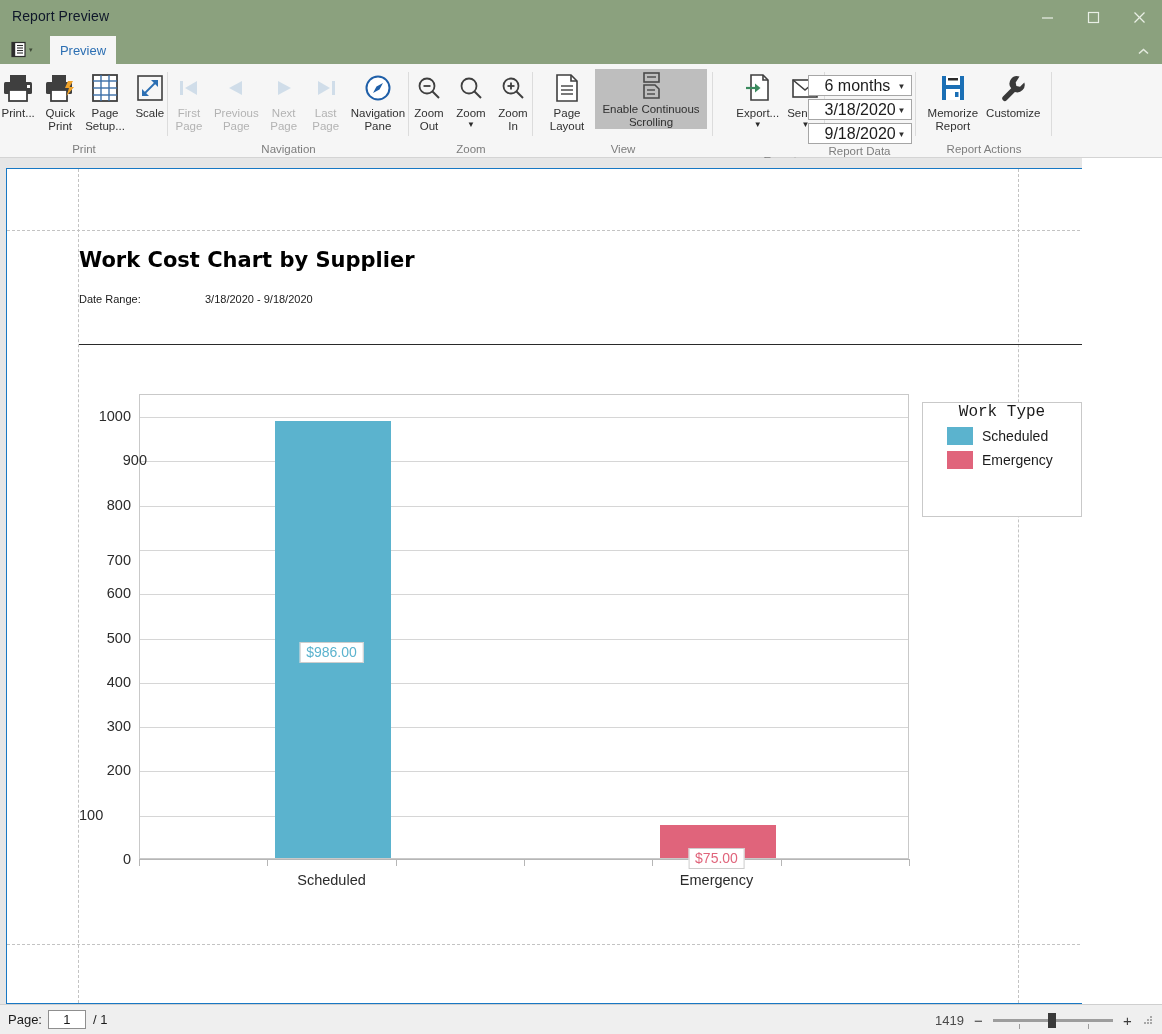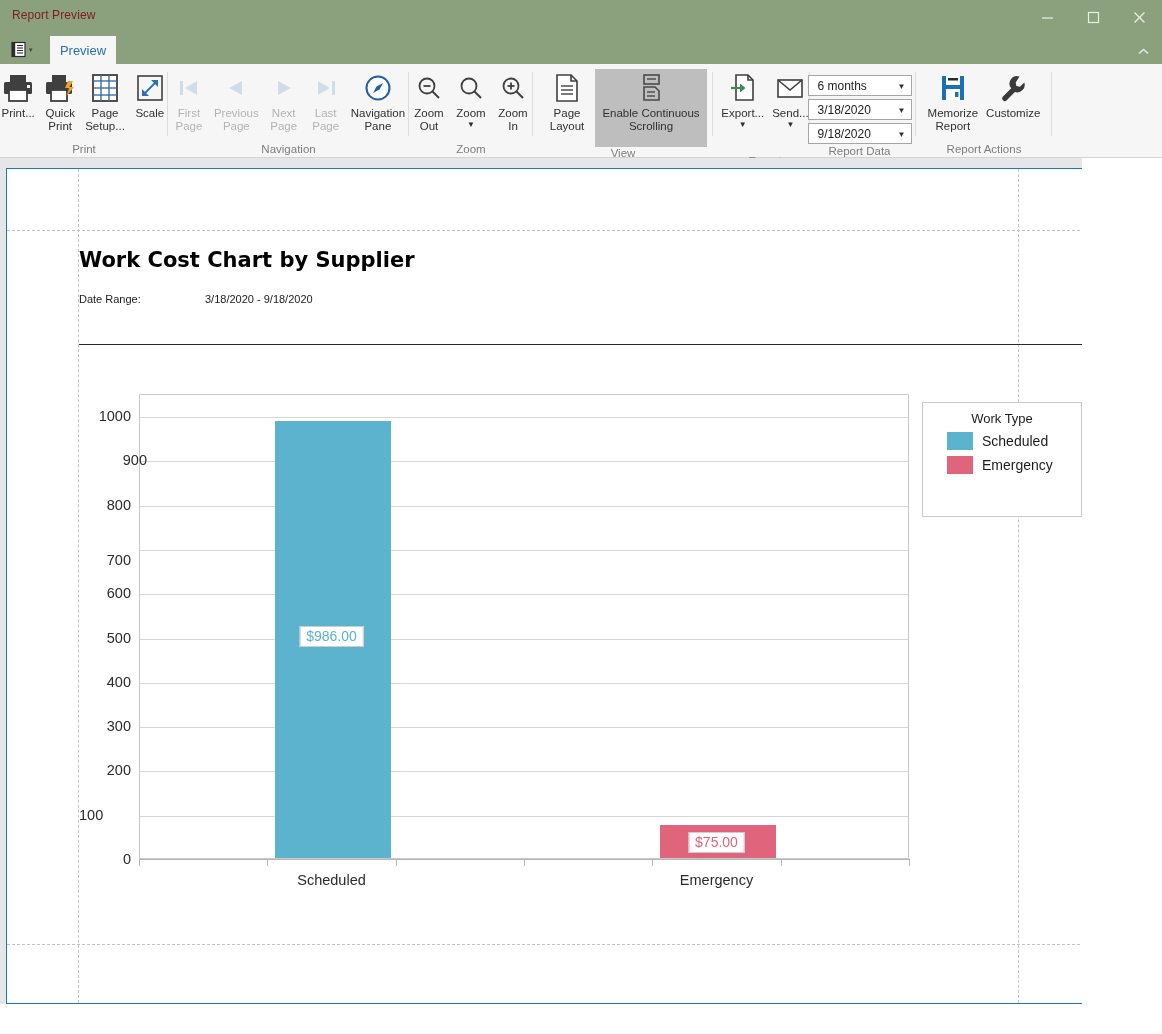--- a/index.html
+++ b/index.html
@@ -11,21 +11,21 @@
   }
   #app { position: relative; width: 1162px; height: 1034px; }
 
   
   .titlebar {
     position: absolute; left:0; top:0; width:1162px; height:34px;
     background:#8ba17e;
   }
   .titlebar-text {
     position:absolute; left:12px; top:8px;
-    font-size:12px; color:#7f1d1d; letter-spacing:.1px;
+    font-size:14px; color:#0f172a; letter-spacing:.1px;
   }
   .wincontrols { position:absolute; right:0; top:0; height:34px; display:flex; }
   .wincontrol {
     width:46px; height:34px; display:flex; align-items:center; justify-content:center;
     color:#e9efe6;
   }
   .wincontrol svg { display:block; }
 
   
   .tabrow {
@@ -84,21 +84,21 @@
   .dncaret { font-size:8px; line-height:8px; color:#2b2b2b; margin-top:1px; }
 
   
   .combos {
     display:flex; flex-direction:column; gap:3px; padding-top:6px;
   }
   .combo {
     width:104px; height:21px; background:#fff; border:1px solid #a6a6a6;
     display:flex; align-items:center; position:relative;
   }
-  .combo .cval { font-size:12px; color:#1c1c1c; padding-left:9px; }
+  .combo .cval { font-size:16px; color:#1c1c1c; padding-left:16px; }
   .combo .carrow {
     position:absolute; right:5px; top:0; height:21px;
     display:flex; align-items:center; font-size:8px; color:#303030;
   }
 
   
   .docarea {
     position:absolute; left:0; top:158px; width:1082px; height:846px;
     background:#e6e6e6; overflow:hidden;
   }
@@ -138,29 +138,29 @@
     border-top:1px solid #b6b6b6; }
   .xtick { position:absolute; top:465px; width:0; height:7px; border-left:1px solid #b6b6b6; }
   .xlabel {
     position:absolute; top:478px; transform:translateX(-50%);
     font-size:14.5px; color:#2b2b2b; white-space:nowrap;
   }
   .bar { position:absolute; bottom:0; }
   .barlabel {
     position:absolute; transform:translateX(-50%);
     background:#ffffff; border:1px solid #cdcdcd;
-    font-size:14px; padding:1px 6px 2px 6px; white-space:nowrap;
+    font-size:14px; padding:1px 6px 2px 6px; white-space:nowrap;margin-top:16px;
   }
   .legend {
     position:absolute; left:843px; top:8px; width:160px; height:115px;
     background:#fff; border:1px solid #c9c9c9;
   }
   .legend-title {
-    text-align:center; font-size:13px; color:#1b1b1b; margin-top:8px;
-    font-family:Liberation Sans, sans-serif;
+    text-align:center; font-size:16px; color:#1b1b1b; margin-top:0;
+    font-family:Liberation Mono, monospace;
   }
   .legend-item { display:flex; align-items:center; gap:9px; margin:6px 0 0 24px; }
   .legend-swatch { width:26px; height:18px; }
   .legend-label { font-size:14px; color:#1b1b1b; }
 
   
   .statusbar {
     position:absolute; left:0; top:1004px; width:1162px; height:30px;
     background:#efefef; border-top:1px solid #cfcfcf;
     display:flex; align-items:center;
@@ -404,39 +404,39 @@
               <path d="M4 2 L18 2 L24 8 L24 28 L4 28 Z" fill="#fff" stroke="#3f3f3f" stroke-width="1.6"></path>
               <path d="M18 2 L18 8 L24 8" fill="none" stroke="#3f3f3f" stroke-width="1.6"></path>
               <line x1="8" y1="13" x2="20" y2="13" stroke="#3f3f3f" stroke-width="1.4"></line>
               <line x1="8" y1="17" x2="20" y2="17" stroke="#3f3f3f" stroke-width="1.4"></line>
               <line x1="8" y1="21" x2="20" y2="21" stroke="#3f3f3f" stroke-width="1.4"></line>
             </svg>
           </span>
           <span class="lbl">Page
 Layout</span>
         </div>
-        <div class="rbtn toggled" style="min-width:112px; height:78px;">
+        <div class="rbtn toggled" style="min-width:112px; height:60px;">
           <span class="ico">
             <svg width="32" height="30" viewBox="0 0 32 30">
               <rect x="9" y="2" width="15" height="9" fill="none" stroke="#4a4a4a" stroke-width="1.6"></rect>
               <line x1="12" y1="6" x2="21" y2="6" stroke="#4a4a4a" stroke-width="1.4"></line>
               <path d="M9 14 L20 14 L24 18 L24 27 L9 27 Z" fill="none" stroke="#4a4a4a" stroke-width="1.6"></path>
               <line x1="12" y1="19" x2="20" y2="19" stroke="#4a4a4a" stroke-width="1.4"></line>
               <line x1="12" y1="23" x2="20" y2="23" stroke="#4a4a4a" stroke-width="1.4"></line>
             </svg>
           </span>
           <span class="lbl">Enable Continuous
 Scrolling</span>
         </div>
       </div>
       <div class="glabel">View</div>
       <div class="sep"></div>
     </div>
 
-    <div class="rgroup" style="left:720px; width:90px;gap:26px;">
+    <div class="rgroup" style="left:735px; width:90px;gap:26px;">
       <div class="gitems">
         <div class="rbtn">
           <span class="ico">
             <svg width="28" height="30" viewBox="0 0 28 30">
               <path d="M7 2 L19 2 L24 7 L24 27 L7 27 Z" fill="#fff" stroke="#3f3f3f" stroke-width="1.6"></path>
               <path d="M19 2 L19 7 L24 7" fill="none" stroke="#3f3f3f" stroke-width="1.6"></path>
               <line x1="2" y1="15" x2="14" y2="15" stroke="#3a8a5e" stroke-width="2.2"></line>
               <path d="M11 10.5 L16.5 15 L11 19.5 Z" fill="#3a8a5e"></path>
             </svg>
           </span>
@@ -575,14 +575,39 @@
             <span class="legend-label">Emergency</span>
           </div>
         </div>
       <div class="barlabel" style="left: 252.5px; top: 231.571px; color: rgb(91, 179, 206);">$986.00</div>
           <div class="barlabel" style="left: 637.5px; top: 437.786px; color: rgb(224, 100, 123);">$75.00</div>
         </div>
 
     </div>
   </div>
 
+  <div class="statusbar">
+    <span class="pagelab">Page:</span>
+    <span class="pagebox">1</span>
+    <span class="pagetotal">/ 1</span>
+
+    <div class="zoomwrap">
+      <span class="zoomval">1419</span>
+      <span class="zoombtn">−</span>
+      <div class="slider">
+        <div class="track"></div>
+        <div class="notch" style="left:26px;"></div>
+        <div class="notch" style="left:95px;"></div>
+        <div class="thumb"></div>
+      </div>
+      <span class="zoombtn">+</span>
+      <span class="grip">
+        <i style="left:8px;top:2px"></i>
+          <i style="left:5px;top:5px"></i>
+          <i style="left:8px;top:5px"></i>
+        <i style="left:2px;top:8px"></i>
+          <i style="left:5px;top:8px"></i>
+          <i style="left:8px;top:8px"></i>
+      </span>
+    </div>
+  </div>
 
 </div>
 
 </body></html>

